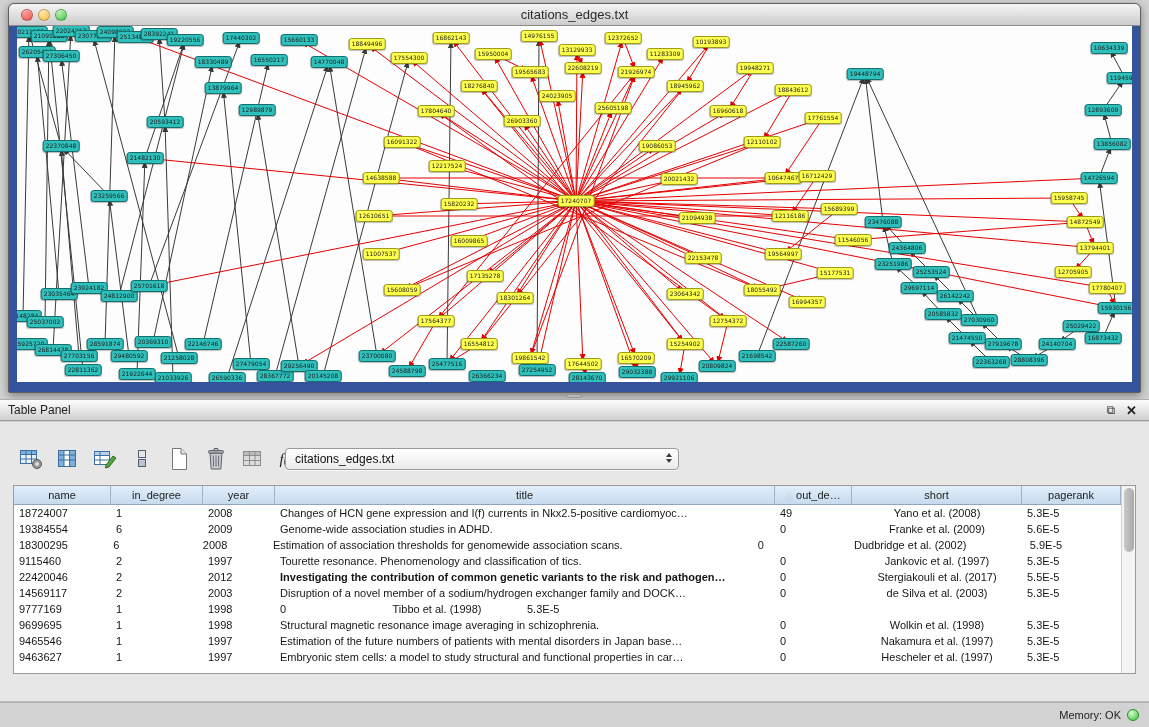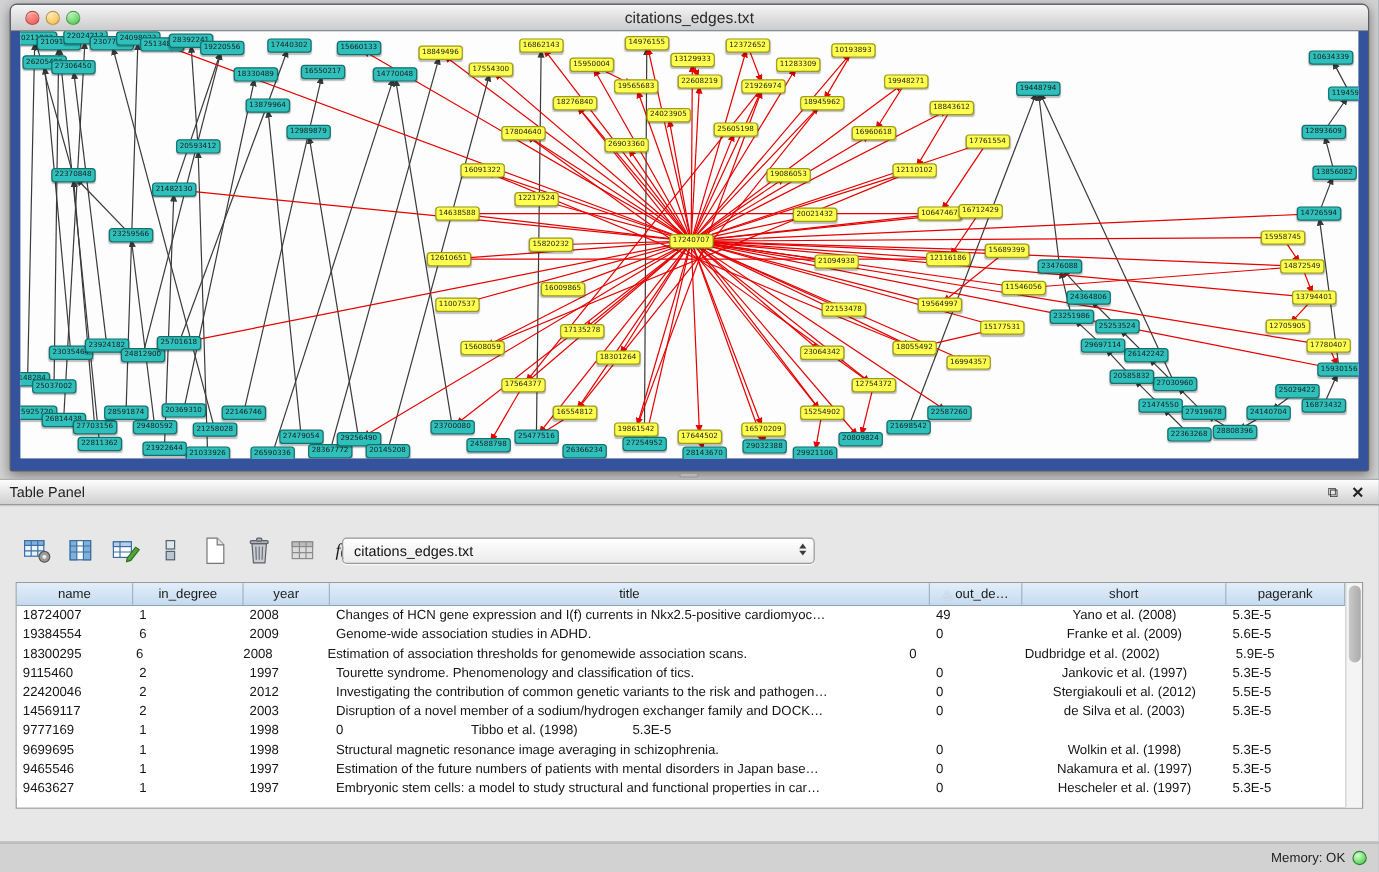--- a/index.html
+++ b/index.html
@@ -526,32 +526,32 @@
               <div class="td align-left" style="width: 72px;">2008</div>
               <div class="td align-left" style="width: 500px;">Estimation of association thresholds for genomewide association scans.</div>
               <div class="td align-left" style="width: 77px;">0</div>
               <div class="td align-center" style="width: 170px;">Dudbridge et al. (2002)</div>
               <div class="td align-left" style="width: 99px; margin-left: 32px;">5.9E-5</div>
             </div>
             <div class="tr">
               <div class="td align-left" style="width: 97px;">9115460</div>
               <div class="td align-left" style="width: 92px;">2</div>
               <div class="td align-left" style="width: 72px;">1997</div>
-              <div class="td align-left" style="width: 500px;">Tourette syndrome. Phenomenology and classification of tics.</div>
+              <div class="td align-left" style="width: 500px;">Tourette resonance. Phenomenology and classification of tics.</div>
               <div class="td align-left" style="width: 77px;">0</div>
               <div class="td align-center" style="width: 170px;">Jankovic et al. (1997)</div>
               <div class="td align-left" style="width: 99px;">5.3E-5</div>
             </div>
             <div class="tr">
               <div class="td align-left" style="width: 97px;">22420046</div>
               <div class="td align-left" style="width: 92px;">2</div>
               <div class="td align-left" style="width: 72px;">2012</div>
-              <div class="td align-left" style="width: 500px;">Investigating the contribution of common genetic variants to the risk and pathogen…</div>
-              <div class="td align-left" style="width: 77px;">0</div>
-              <div class="td align-center" style="width: 170px;">Stergiakouli et al. (2012)</div>
+              <div class="td align-left" style="width: 500px; font-weight: bold;">Investigating the contribution of common genetic variants to the risk and pathogen…</div>
+              <div class="td align-left" style="width: 77px;">0</div>
+              <div class="td align-center" style="width: 170px;">Stergiakouli et al. (2017)</div>
               <div class="td align-left" style="width: 99px;">5.5E-5</div>
             </div>
             <div class="tr">
               <div class="td align-left" style="width: 97px;">14569117</div>
               <div class="td align-left" style="width: 92px;">2</div>
               <div class="td align-left" style="width: 72px;">2003</div>
               <div class="td align-left" style="width: 500px;">Disruption of a novel member of a sodium/hydrogen exchanger family and DOCK…</div>
               <div class="td align-left" style="width: 77px;">0</div>
               <div class="td align-center" style="width: 170px;">de Silva et al. (2003)</div>
               <div class="td align-left" style="width: 99px;">5.3E-5</div>

